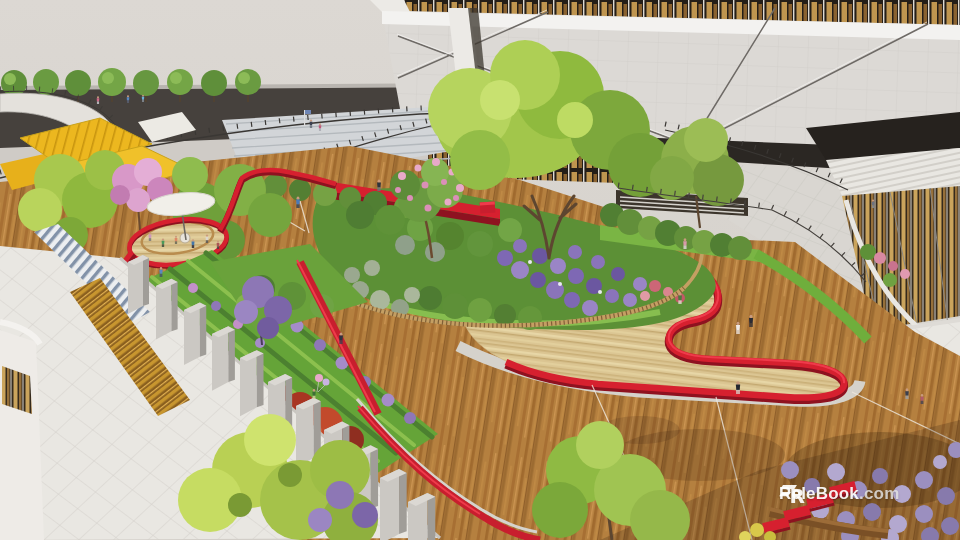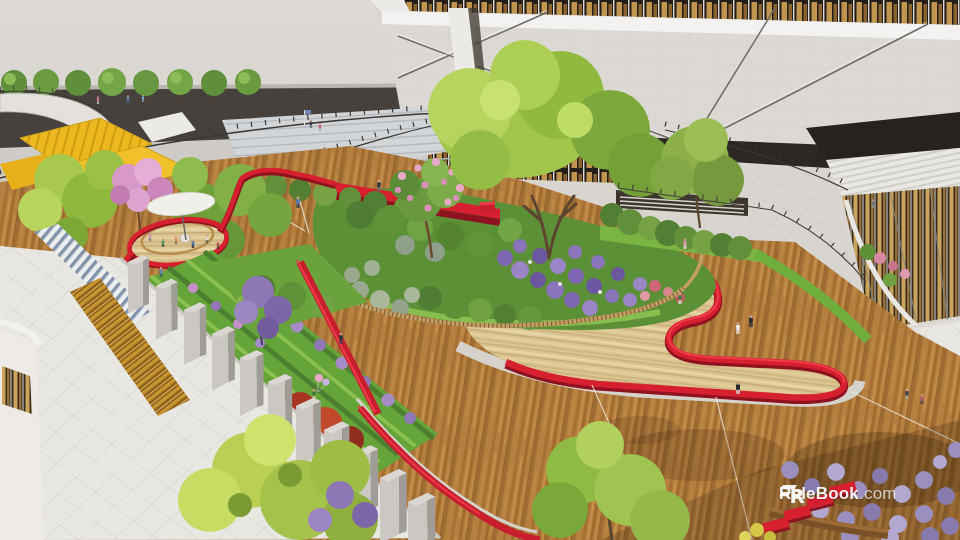--- a/index.html
+++ b/index.html
@@ -4,21 +4,21 @@
 <style>
   html,body{margin:0;padding:0;background:#222;}
   .stage{position:relative;width:960px;height:540px;overflow:hidden;
          font-family:"Liberation Sans",sans-serif;background:#d6d2cd;}
   .stage svg{position:absolute;left:0;top:0;}
   .wm{position:absolute;left:779px;top:481px;display:flex;align-items:center;gap:5px;
       pointer-events:none;}
   .wm-text{font-size:17px;letter-spacing:.2px;line-height:26px;white-space:nowrap;
            text-shadow:0 1px 2px rgba(0,0,0,.25);}
   .wm-brand{font-weight:bold;color:rgba(255,255,255,.93);}
-  .wm-suffix{font-weight:normal;color:rgba(232,232,232,.82);}
+  .wm-suffix{font-weight:bold;color:rgba(232,232,232,.82);}
 </style>
 </head>
 <body>
 
 <div class="stage">
 <svg width="960" height="540" viewBox="0 0 960 540">
   <defs>
     <linearGradient id="g-bg" x1="0" y1="0" x2="0" y2="1">
       <stop offset="0" stop-color="#dcd8d3"></stop>
           <stop offset="1" stop-color="#d2cec8"></stop>

